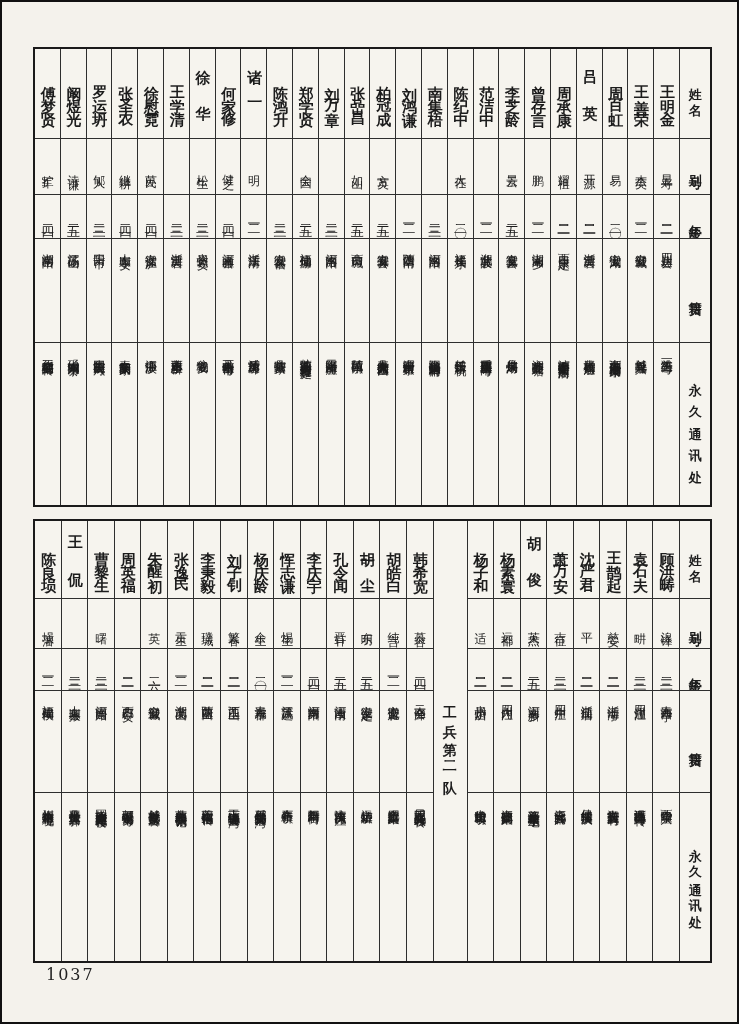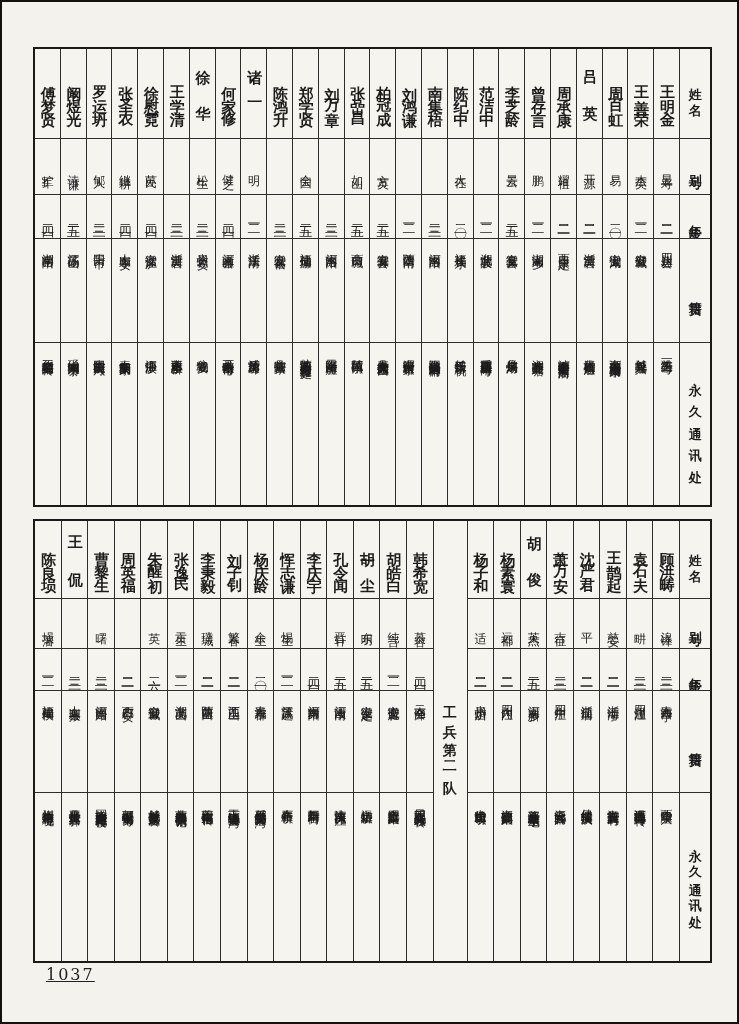--- a/index.html
+++ b/index.html
@@ -71,21 +71,20 @@
   .t-bottom .h-address{letter-spacing:1.3em;}
   
   .divider-col .cell{border-bottom:none;height:100%;align-items:center;}
   .divider-label{font-size:14px;font-weight:700;letter-spacing:1.35em;}
   .page-number{
     position:absolute;
     left:44px;top:963px;
     font-size:16px;
     letter-spacing:2px;
     color:#222;
-    text-decoration:underline;
   }
 </style>
 </head>
 <body>
 
 <div class="page">
 
   <div class="table t-top" id="top-table">
     <div class="col hcol">
       <div class="cell c-name vc">

